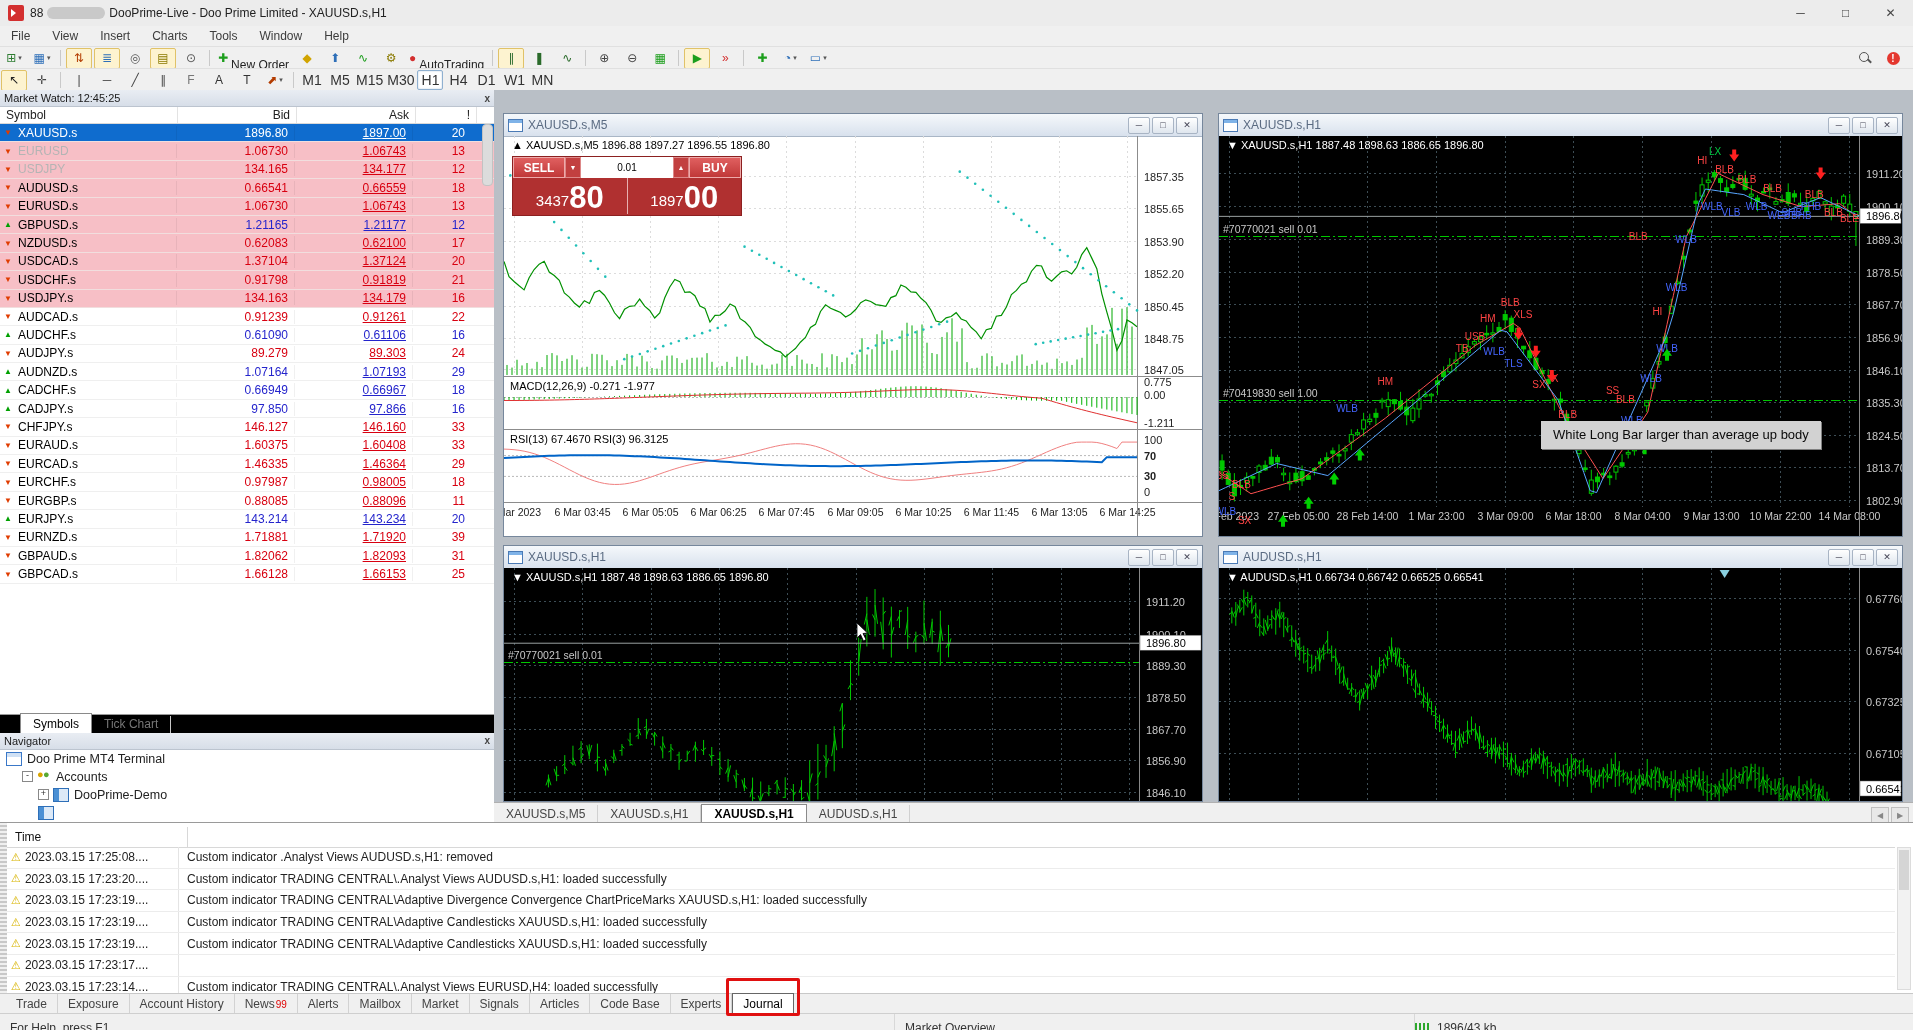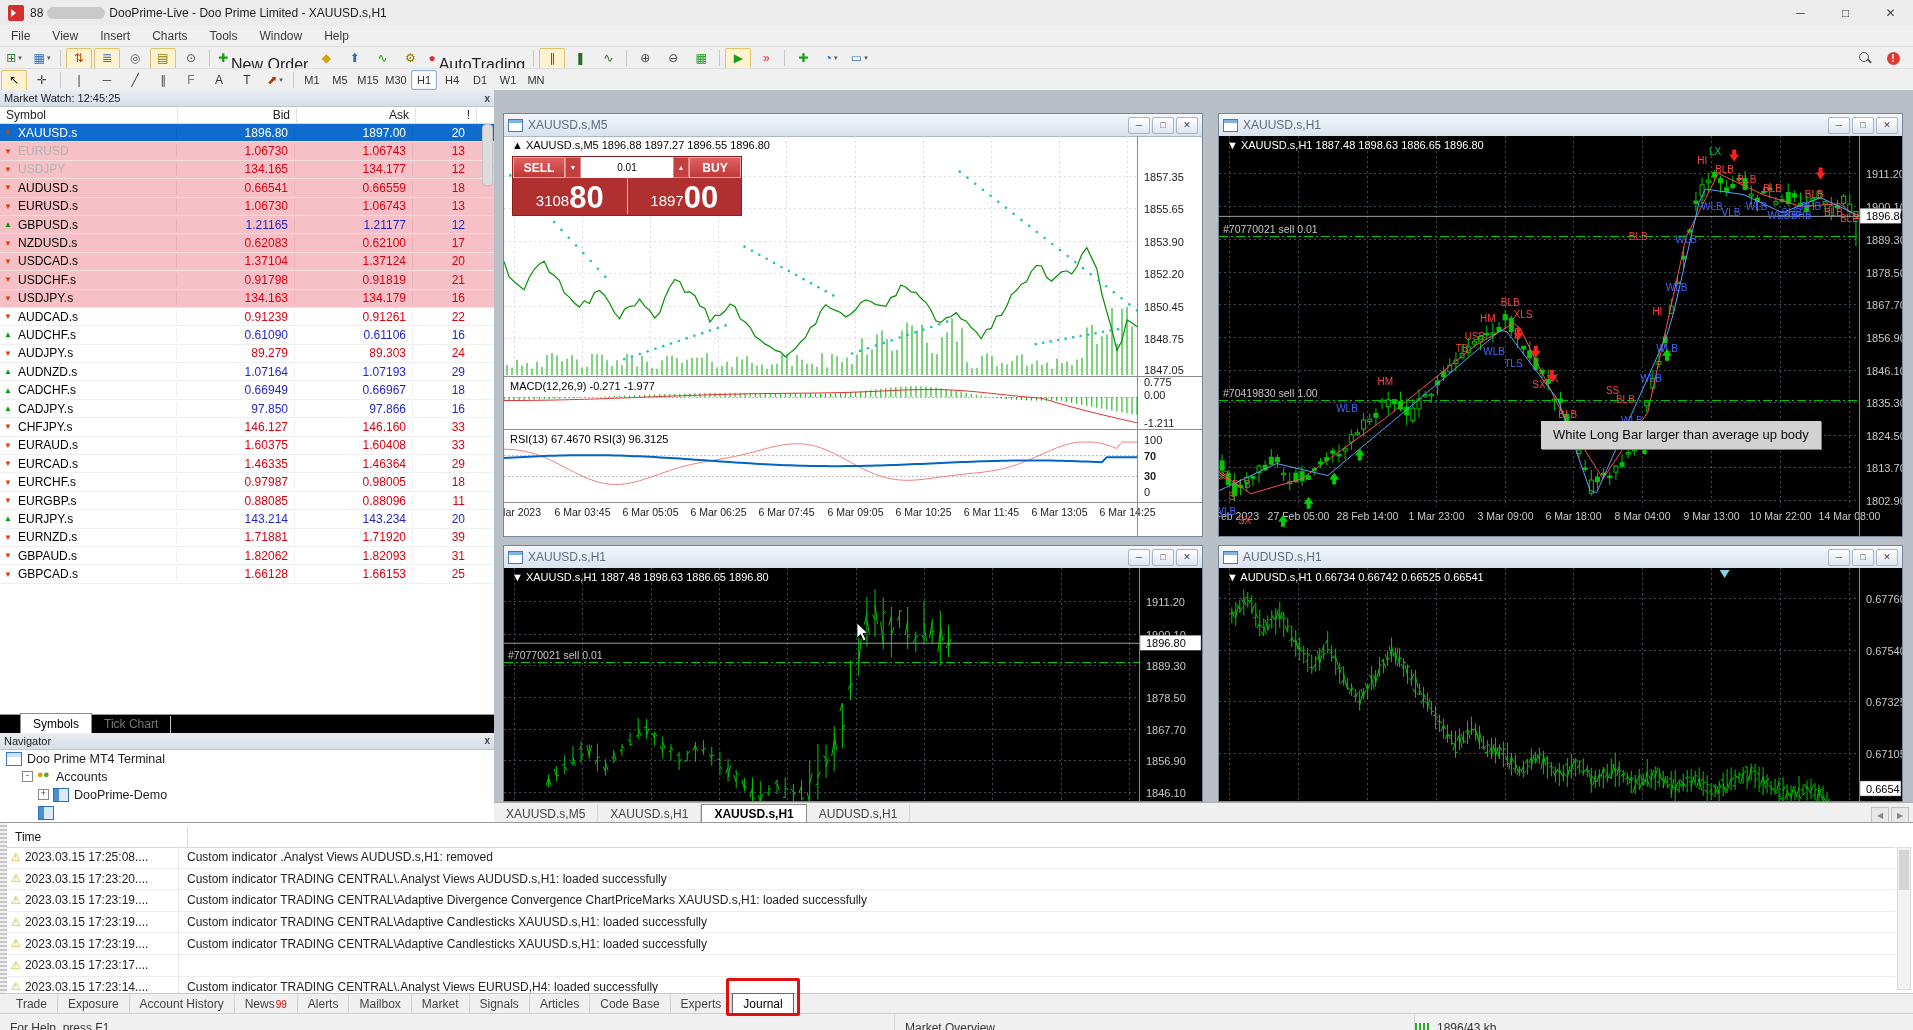--- a/index.html
+++ b/index.html
@@ -19,41 +19,41 @@
   .win-ctl{width:45px;height:100%;display:flex;align-items:center;justify-content:center;color:#444;font-size:12px;}
   
   .menubar{position:absolute;left:0;top:26px;width:100%;height:20px;background:#f0f0f0;display:flex;align-items:center;}
   .menu-item{padding:0 11px;color:#3c3c3c;cursor:default;}
   
   .toolbar{position:absolute;left:0;width:100%;height:22px;background:#f0f0f0;border-top:1px solid #e0e0e0;display:flex;align-items:center;}
   .tb1{top:46px;} .tb2{top:68px;border-bottom:1px solid #d6d6d6;}
   .tb-btn{height:19px;min-width:20px;margin:0 1px;padding:0 2px;display:flex;align-items:center;justify-content:center;border:1px solid transparent;border-radius:2px;font-size:12px;}
   .tb-btn.active{background:#fdf3d0;border-color:#e0c268;}
   .tb-sep{width:1px;height:16px;background:#c9c9c9;margin:0 4px;}
-  .tb-label{margin-left:3px;font-size:16px;color:#222;margin-top:14px;}
+  .tb-label{margin-left:3px;font-size:12px;color:#222;margin-top:14px;}
   .tb-dd{font-size:7px;color:#555;margin-left:2px;}
   .glyph{font-size:12px;line-height:1;}
   .tb-right{margin-left:auto;display:flex;align-items:center;margin-right:6px;}
   .mag-icon{width:12px;height:12px;position:relative;display:inline-block;}
   .mag-icon::before{content:"";position:absolute;left:0;top:0;width:8px;height:8px;border:1.6px solid #555;border-radius:50%;}
   .mag-icon::after{content:"";position:absolute;left:8px;top:8px;width:5px;height:1.8px;background:#555;transform:rotate(45deg);}
   .notif-icon{width:13px;height:13px;border-radius:50%;background:#e4372e;color:#fff;font-size:10px;font-weight:bold;display:flex;align-items:center;justify-content:center;}
-  .tf-btn{height:18px;min-width:24px;margin:0 1px;display:flex;align-items:center;justify-content:center;font-size:11px;color:#333;border:1px solid transparent;border-radius:2px;}
+  .tf-btn{height:18px;min-width:24px;margin:0 1px;display:flex;align-items:center;justify-content:center;font-size:14px;color:#333;border:1px solid transparent;border-radius:2px;}
   .tf-btn.active{background:#fff;border-color:#8fb0d0;box-shadow:inset 0 0 2px #bcd;}
   
   .left-panel{position:absolute;left:0;top:90px;width:494px;height:732px;background:#fff;border-right:1px solid #b5bcc4;}
   .panel-title{height:16px;background:linear-gradient(#e9edf3,#d7dee8);border-bottom:1px solid #bcc4cf;font-size:11px;color:#1a1a1a;display:flex;align-items:center;padding-left:4px;}
   .panel-close{margin-left:auto;margin-right:4px;color:#444;font-size:10px;font-weight:bold;}
   .mw-header{height:16px;display:flex;border-bottom:1px solid #d9d9d9;background:#fff;font-size:12px;color:#222;}
   .mwc{border-right:1px solid #e3e3e3;display:flex;align-items:center;padding:0 6px;}
   .mw-rows{position:relative;}
   .mw-row{display:flex;height:17.4px;font-size:12px;align-items:center;border-bottom:1px solid #f1dede;}
   .mw-row .c-sym{width:177px;display:flex;align-items:center;padding-left:4px;border-right:1px solid rgba(0,0,0,0.06);box-sizing:border-box;color:#000;}
   .mw-row .c-bid{width:118px;text-align:right;padding-right:6px;border-right:1px solid rgba(0,0,0,0.06);box-sizing:border-box;}
-  .mw-row .c-ask{width:118px;text-align:right;padding-right:6px;border-right:1px solid rgba(0,0,0,0.06);box-sizing:border-box;}
+  .mw-row .c-ask{width:118px;text-align:right;padding-right:6px;border-right:1px solid rgba(0,0,0,0.06);box-sizing:border-box;text-decoration:underline;}
   .mw-row .c-spr{width:60px;text-align:right;padding-right:8px;box-sizing:border-box;}
   .mw-row.pink{background:#f7bfc6;}
   .mw-row.selected{background:#0f6cce;}
   .mw-row.selected .c-sym,.mw-row.selected .c-bid,.mw-row.selected .c-ask,.mw-row.selected .c-spr{color:#fff !important;}
   .sym-arrow{font-size:8px;margin-right:5px;width:9px;display:inline-block;}
   .sym-arrow.dn{color:#e03c00;} .sym-arrow.up{color:#00a000;}
   .p-red{color:#d80010;} .p-blue{color:#2424cc;}
   .sym-muted{color:#b4b4b4 !important;}
   .mw-scroll{position:absolute;right:1px;top:0;width:9px;height:60px;background:#dcdcdc;border:1px solid #c2c2c2;border-radius:4px;}
   .panel-tabs{height:18px;background:#000000;border-top:1px solid #9a9a9a;display:flex;align-items:flex-end;font-size:12px;padding-left:20px;}
@@ -975,21 +975,21 @@
         <div class="trade-panel">
           <div class="tp-row1">
             <div class="tp-btn">SELL</div>
             <div class="tp-spin">▼</div>
             <div class="tp-vol">0.01</div>
             <div class="tp-spin">▲</div>
             <div class="tp-btn">BUY</div>
           </div>
           <div class="tp-prices">
             <div class="tp-price">
-              <span class="tp-small">3108</span>
+              <span class="tp-small">3437</span>
               <span class="tp-big">80</span>
             </div>
             <div class="tp-price">
               <span class="tp-small">1897</span>
               <span class="tp-big">00</span>
             </div>
           </div>
         </div>
       </div>
     </div>

